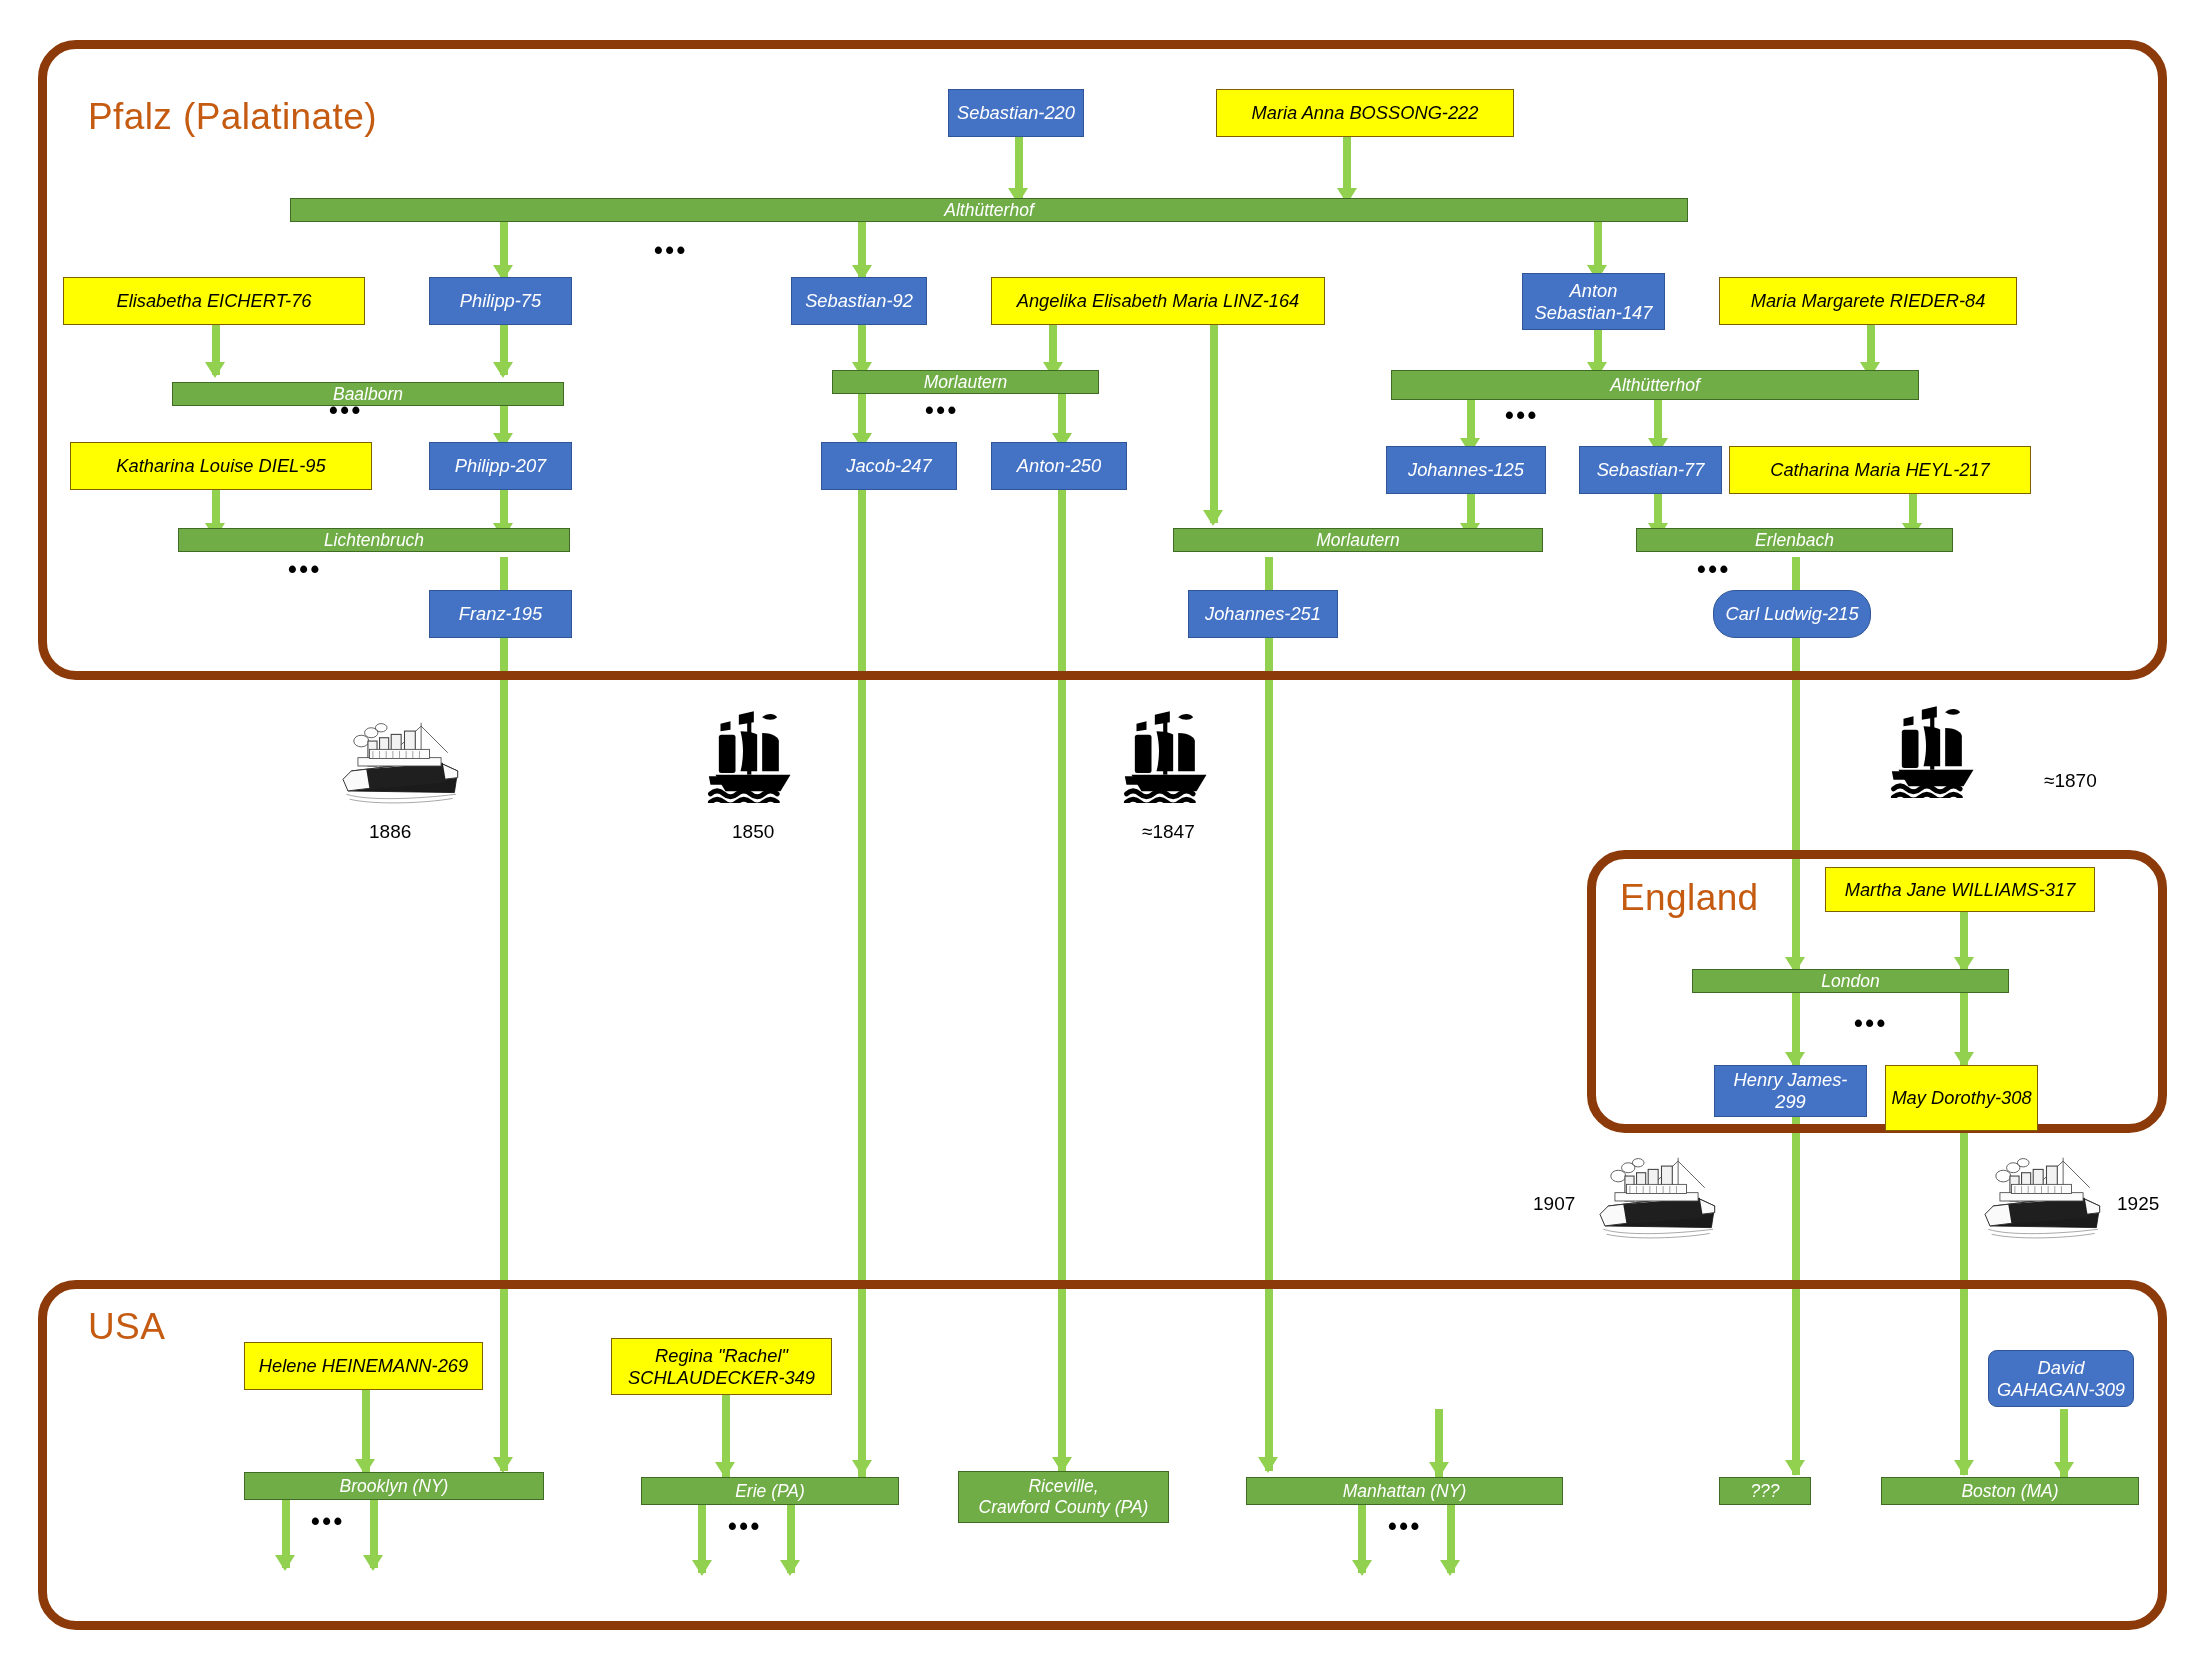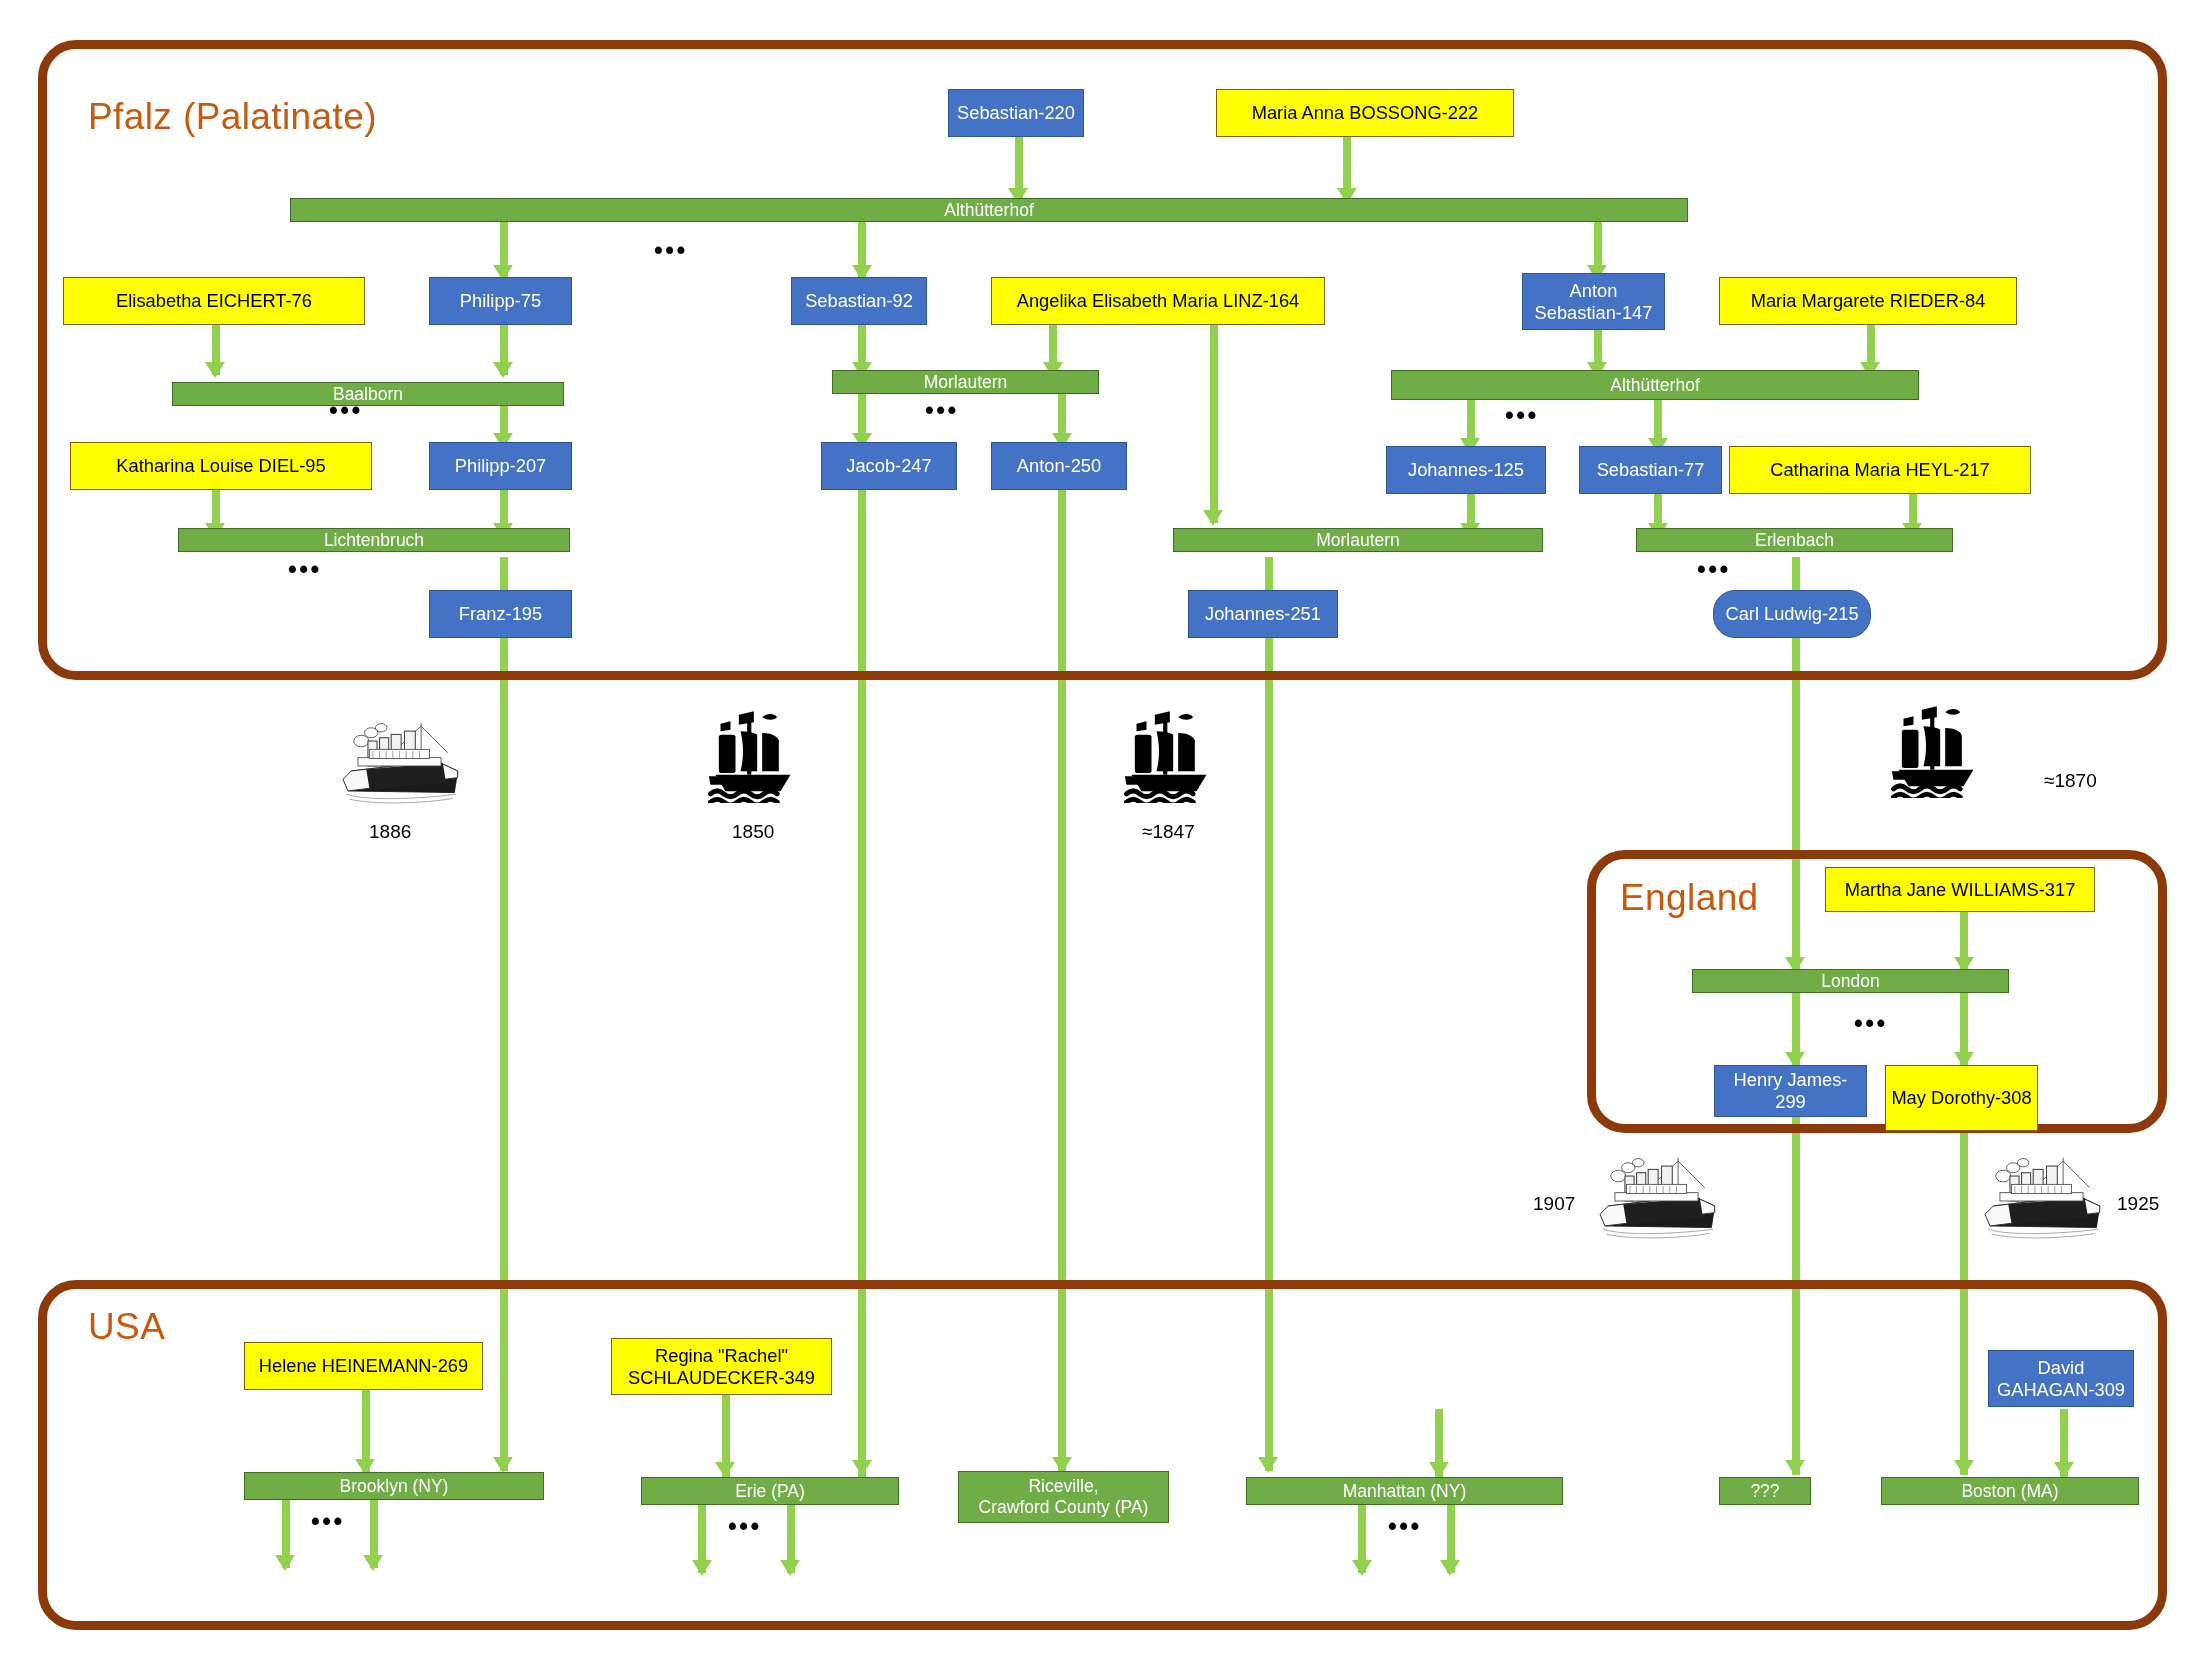--- a/index.html
+++ b/index.html
@@ -5,21 +5,21 @@
   html,body{margin:0;padding:0;background:#ffffff;}
   body{font-family:"Liberation Sans",sans-serif;}
   #stage{position:relative;width:2205px;height:1669px;background:#fff;overflow:hidden;}
 
   
   .region{position:absolute;border:9.2px solid #8C3A09;border-radius:38px;box-sizing:border-box;background:transparent;}
   .region-label{position:absolute;color:#C55A11;font-size:37px;line-height:1;letter-spacing:0.4px;white-space:nowrap;}
 
   
   .node{position:absolute;box-sizing:border-box;display:flex;align-items:center;justify-content:center;text-align:center;
-        line-height:1.18;padding:1.7px 5px;}
+        line-height:1.18;padding:1.7px 5px;font-style:italic;}
   .node.person-m{background:#4472C4;border:0.8px solid #2F5597;color:#ffffff;font-size:18.3px;}
   .node.person-f{background:#FFFF00;border:0.8px solid #7F6000;color:#000000;font-size:18.3px;}
   .node.place{background:#70AD47;border:0.8px solid #3F6B24;color:#ffffff;font-size:17.5px;}
 
   
   .line{position:absolute;background:#92D050;width:7.5px;}
   .arrow{position:absolute;width:0;height:0;border-left:10.8px solid transparent;border-right:10.8px solid transparent;
          border-top:16px solid #92D050;}
   .dots{position:absolute;color:#000;font-size:25px;font-weight:bold;letter-spacing:2.5px;line-height:1;white-space:nowrap;}
 
@@ -398,21 +398,21 @@
   <div class="node person-f" style="left:1885px;top:1065px;width:153px;height:66px;">
     <span>May Dorothy-308</span>
   </div>
   <div class="dots" style="left:1854px;top:1011px;">•••</div>
 
   <div class="node person-f" style="left:244px;top:1342px;width:239px;height:48px;">Helene HEINEMANN-269</div>
   <div class="node person-f" style="left:611px;top:1338px;width:221px;height:57px;">
     <span style="white-space:pre-line;">Regina "Rachel"
 SCHLAUDECKER-349</span>
   </div>
-  <div class="node person-m" style="left:1988px;top:1350px;width:146px;height:57px;">
+  <div class="node person-m" style="left:1988px;top:1350px;width:146px;height:57px;border-radius:9px;">
     <span style="white-space:pre-line;">David
 GAHAGAN-309</span>
   </div>
 
   <div class="node place" style="left:244px;top:1472px;width:300px;height:28px;">Brooklyn (NY)</div>
   <div class="node place" style="left:641px;top:1477px;width:258px;height:28px;">Erie (PA)</div>
   <div class="node place" style="left:958px;top:1471px;width:211px;height:52px;">
     <span style="white-space:pre-line;">Riceville,
 Crawford County (PA)</span>
   </div>

